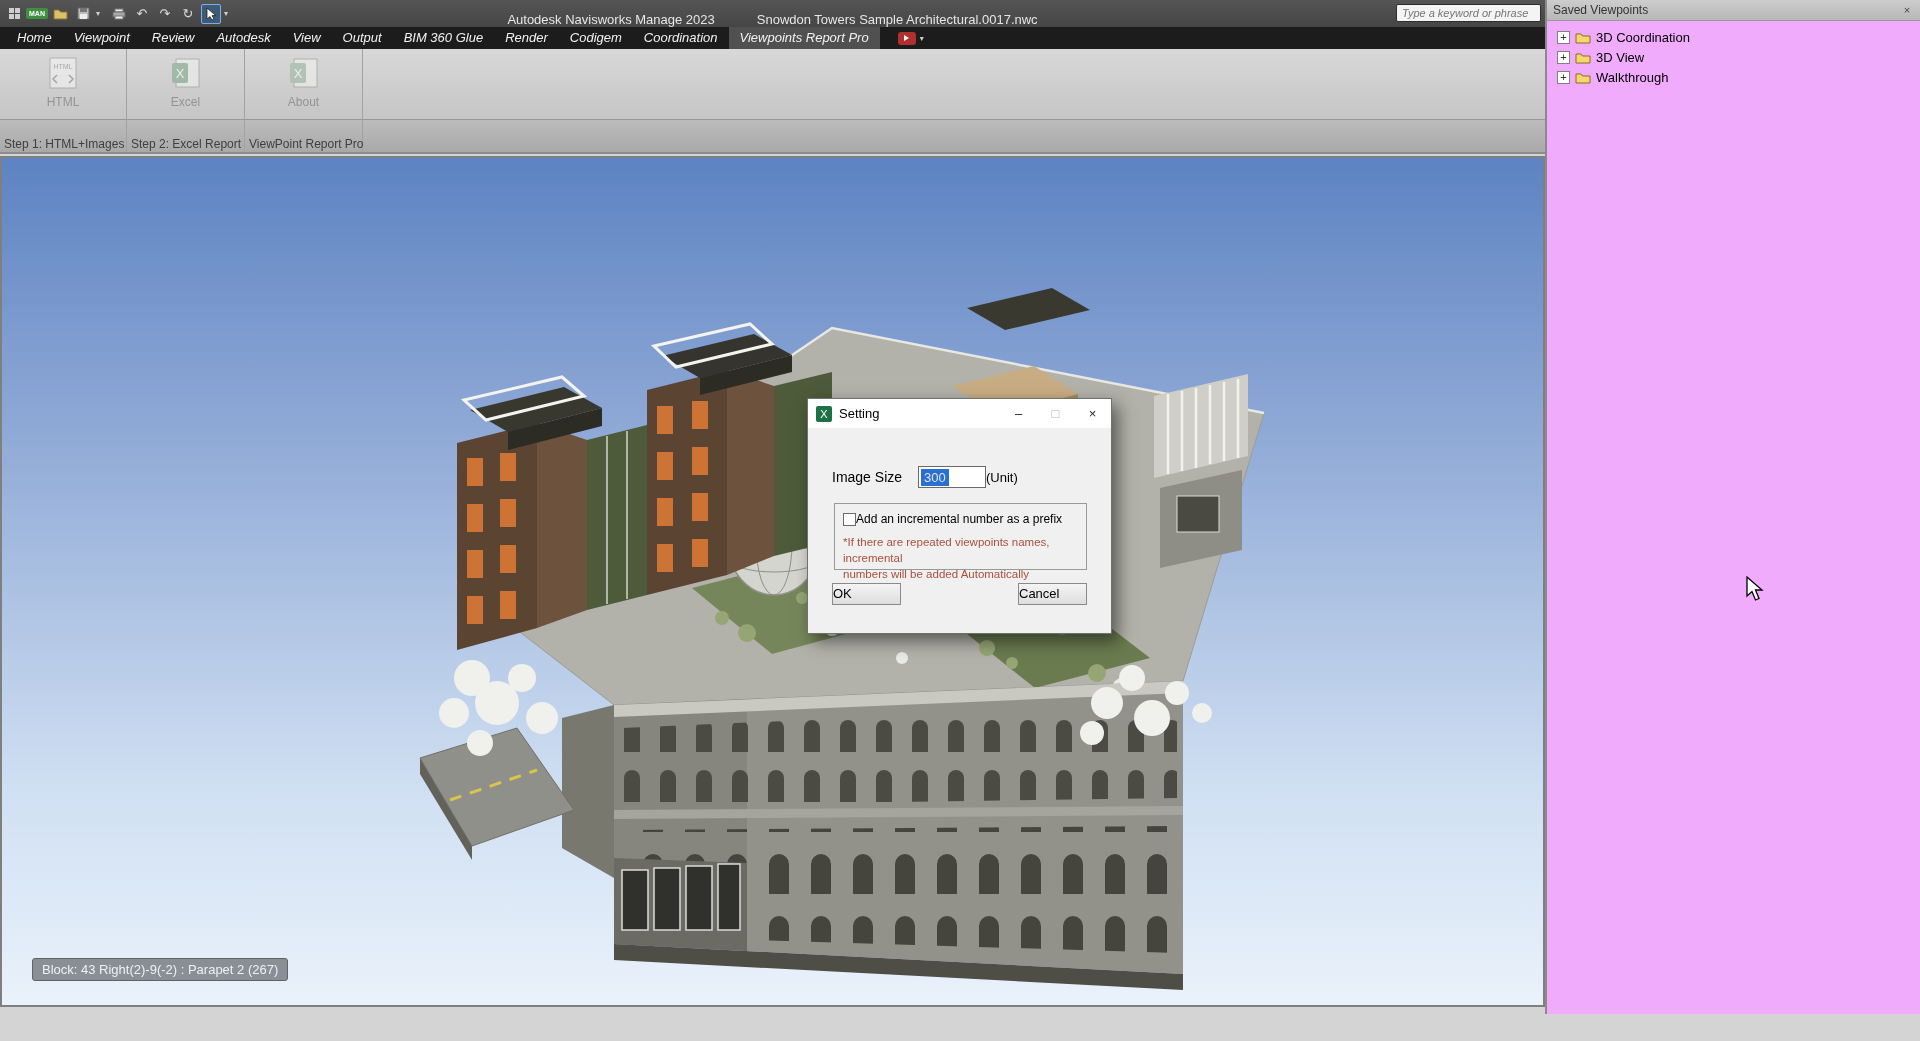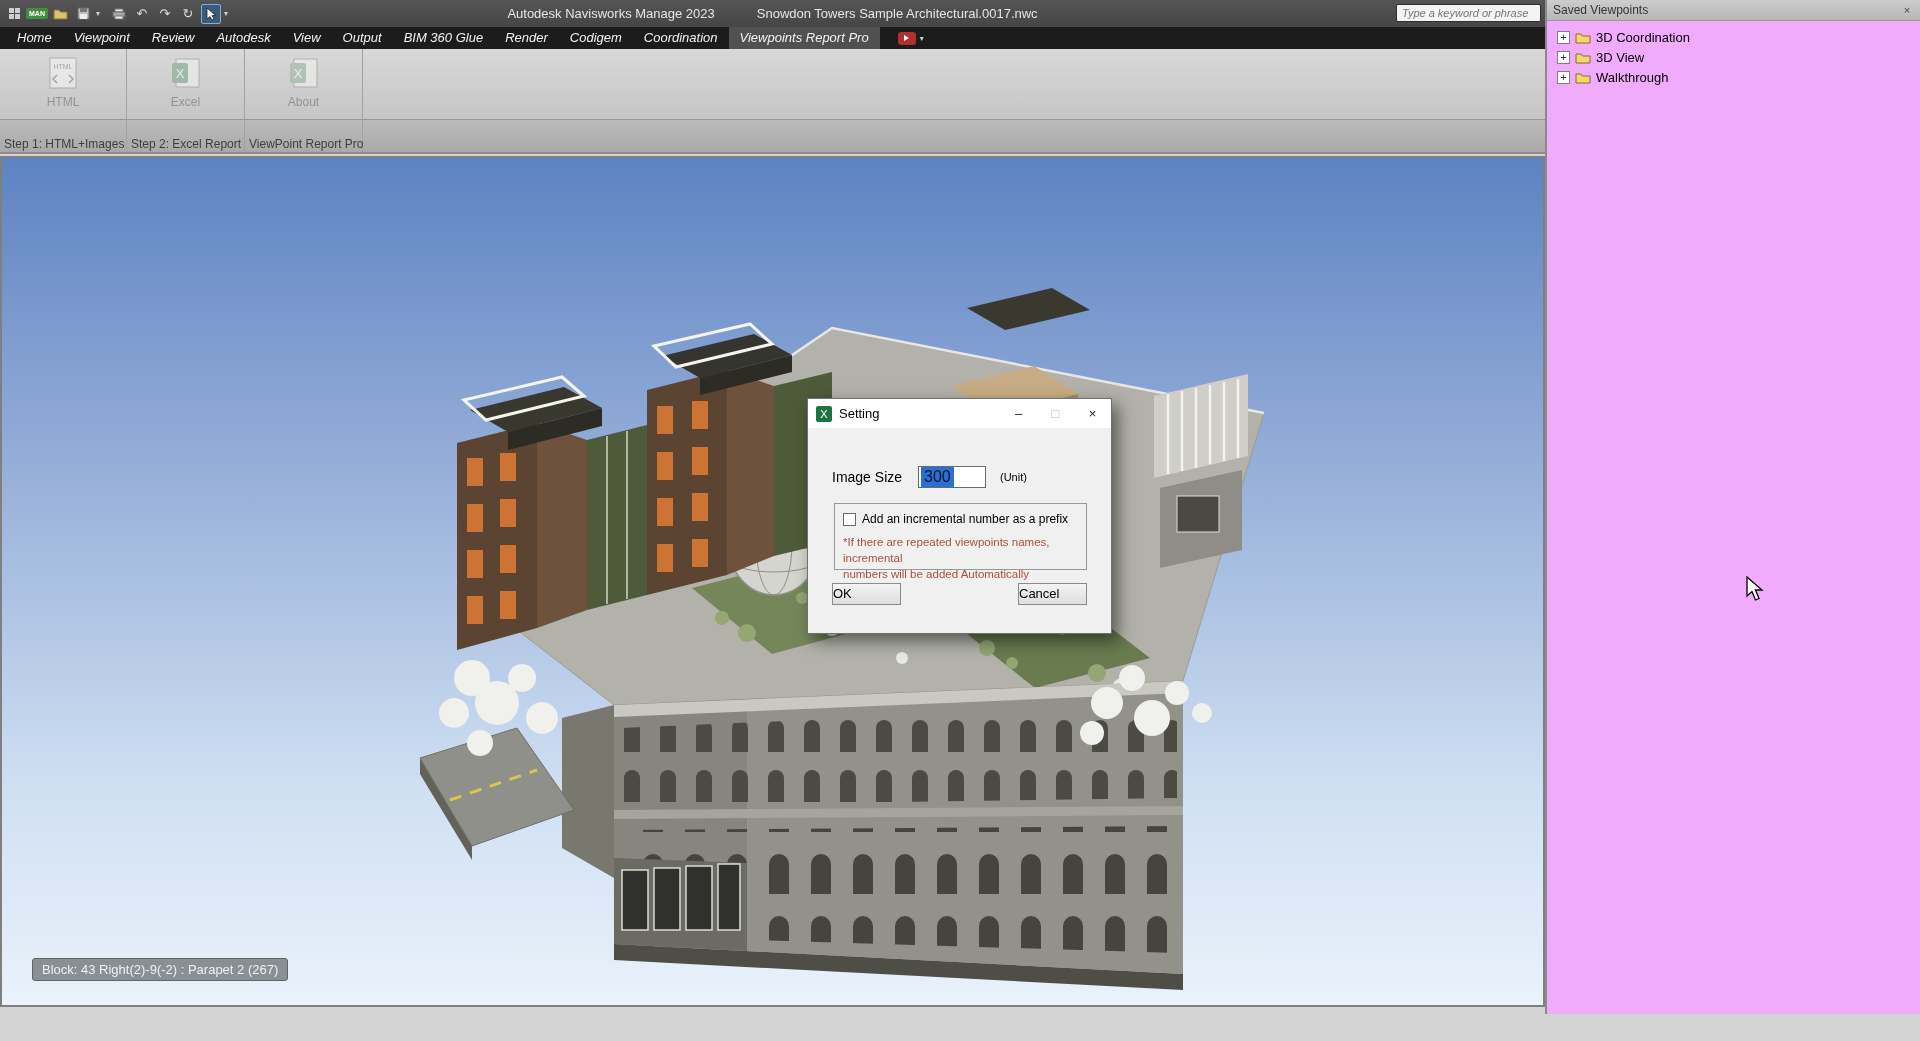--- a/index.html
+++ b/index.html
@@ -12,21 +12,21 @@
               background:linear-gradient(#555,#454545); }
   .qat { position:absolute; left:4px; top:2px; display:flex; align-items:center; gap:3px; height:23px; }
   .qat-btn { width:20px; height:20px; display:flex; align-items:center; justify-content:center;
              color:#d8d8d8; font-size:13px; border-radius:2px; }
   .qat-btn svg { display:block; }
   .man-badge { background:#3f8f3f; color:#fff; font-size:7px; font-weight:bold;
                padding:2px 3px; border-radius:2px; line-height:1; }
   .tool-active { border:1px solid #7ab0e8; background:#3d5a77; }
   .caret { font-size:8px; color:#cfcfcf; width:10px; }
   .title-center { position:absolute; left:0; top:0; width:1545px; height:27px;
-                  display:flex; align-items:center; justify-content:center; gap:42px;
+                  display:flex; align-items:flex-end; justify-content:center; gap:42px;
                   color:#e6e6e6; font-size:13px; pointer-events:none; }
   .search-box { position:absolute; left:1396px; top:4px; width:145px; height:18px;
                 font-size:11px; font-style:italic; color:#777; background:#f4f4f4;
                 border:1px solid #2e2e2e; padding:0 5px; border-radius:2px; }
 
   
   .menubar { position:absolute; left:0; top:27px; width:1545px; height:22px;
              background:#1c1c1c; display:flex; align-items:stretch; padding-left:6px; }
   .mtab { padding:0 11px; line-height:22px; font-size:13px; color:#f2f2f2; white-space:nowrap;font-style:italic; }
   .mtab.active { background:#505050; }
@@ -83,24 +83,24 @@
   .dlg-title { height:29px; background:#fff; display:flex; align-items:center; padding-left:8px; }
   .dlg-title .ttl { font-size:13px; color:#000; margin-left:7px; flex:1; }
   .win-btn { width:37px; height:29px; display:flex; align-items:center; justify-content:center;
              font-size:13px; color:#222; }
   .win-btn.disabled { color:#b5b5b5; }
   .dlg-body { position:relative; height:206px; font-size:13px; color:#000; }
   .row-imagesize { position:absolute; left:24px; top:38px; display:flex; align-items:center; }
   .row-imagesize label { width:78px; font-size:14px; }
   .fake-input { width:68px; height:22px; background:#fff; border:1px solid #6a6a6a;
                 margin-left:8px; display:flex; align-items:center; padding-left:2px; }
-  .fake-input .sel { background:#2a6fd3; color:#0f172a; font-size:16px; padding:1px 3px; }
-  .unit { margin-left:14px; font-size:11px; }
+  .fake-input .sel { background:#2a6fd3; color:#e5e5e5; font-size:13px; padding:1px 3px; }
+  .unit { font-size:13px; }
   .groupbox { position:absolute; left:26px; top:75px; width:253px; height:67px; border:1px solid #999; }
-  .cb-row { position:absolute; left:8px; top:8px; display:flex; align-items:center; gap:6px; }
+  .cb-row { position:absolute; left:8px; top:8px; display:flex; align-items:center; }
   .checkbox { width:13px; height:13px; background:#fff; border:1px solid #6a6a6a; }
   .cb-label { font-size:12px; }
   .warn { position:absolute; left:8px; top:30px; font-size:11.5px; color:#a8503c; line-height:1.4; }
   .dlg-btn { position:absolute; top:155px; width:69px; height:22px; text-align:left;
              background:linear-gradient(#f4f4f4,#dedede); border:1px solid #8a8a8a;
              font-size:13px; line-height:20px; }
   .btn-ok { left:24px; } .btn-cancel { left:210px; }
 
   .cursor { position:absolute; left:1745px; top:576px; z-index:60; }
 </style>

